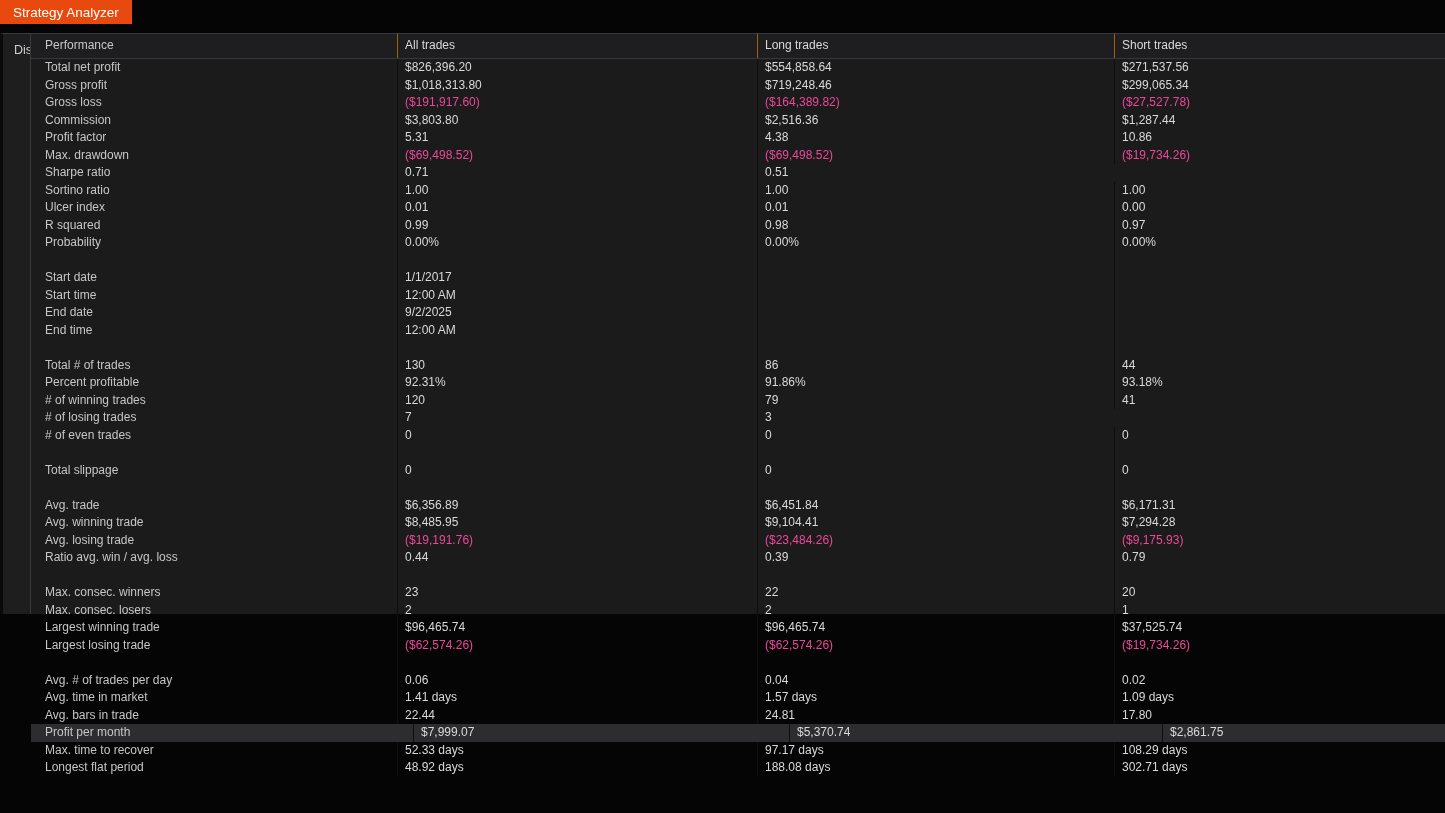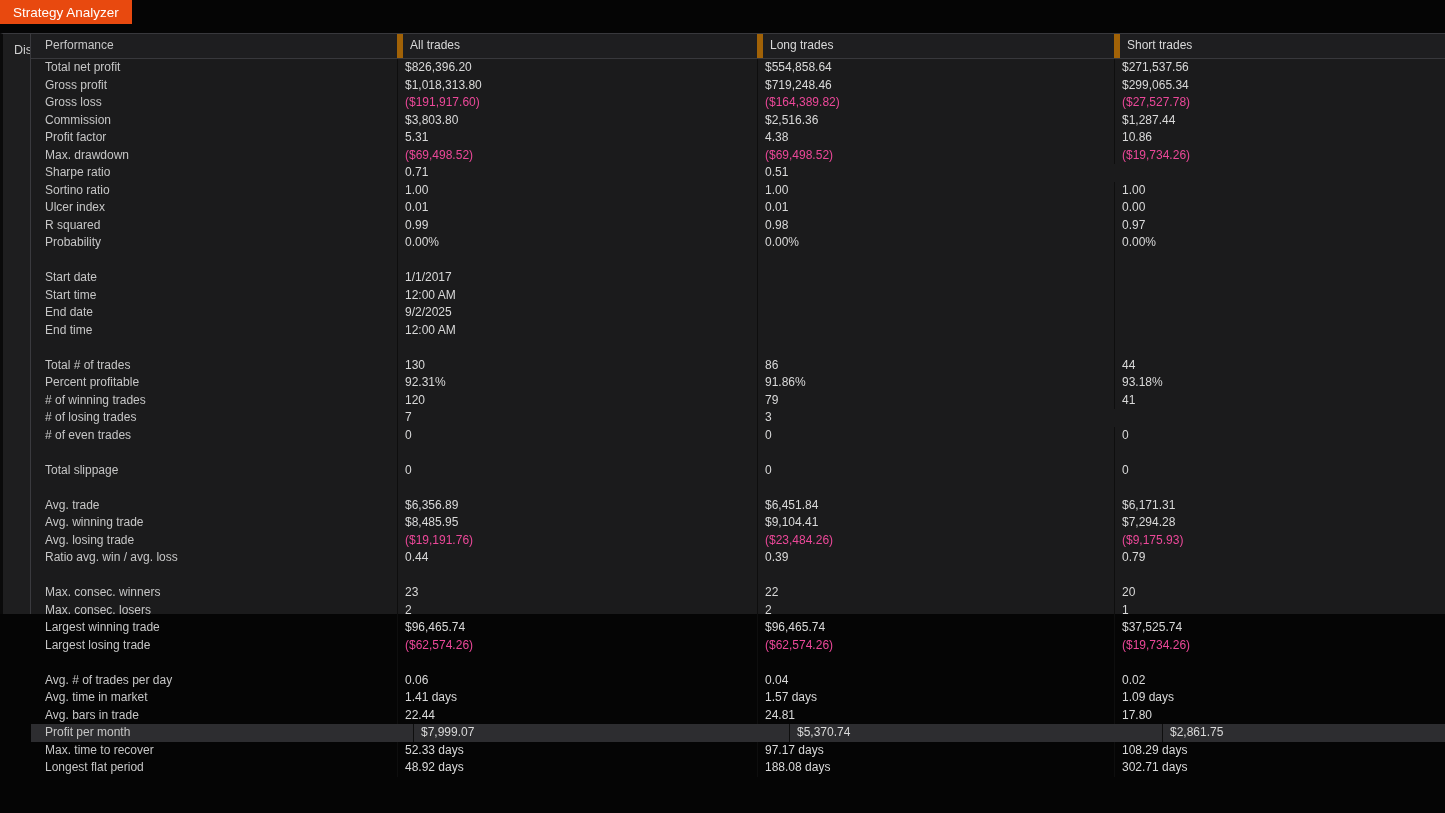--- a/index.html
+++ b/index.html
@@ -36,21 +36,21 @@
   .thead .cell { display:flex; align-items:center; color:#cfcfcf; font-size:12px; }
   .trow { height:17.5px; }
   .trow.blank { }
   .trow.hl { background:#2d2d30;gap:16px; }
   .cell { overflow:hidden; white-space:nowrap; line-height:17.5px; font-size:12px; }
   .cell.label { padding-left:14px; color:#c6c6c6; }
   .cell.all, .cell.long, .cell.short { padding-left:7px; color:#d9d9d9;
       border-left:1px solid #0e0e0e; }
   .thead .cell.label { padding-left:14px; }
   .thead .cell.all, .thead .cell.long, .thead .cell.short { padding-left:7px;
-      border-left:6px solid #a16207; }
+      border-left:1px solid #a16207; }
   .neg { color:#ec4899; }
   .ul { display:inline-block; border-bottom:3px solid #a16207; padding-right:3px; }
   .filler { flex:1 1 auto; display:grid; grid-template-columns:366px 360px 357px 1fr; }
   .filler div { border-left:1px solid #0e0e0e; }
   .filler div:first-child { border-left:none; }
 </style>
 </head>
 <body>
 
 <div class="stage">

